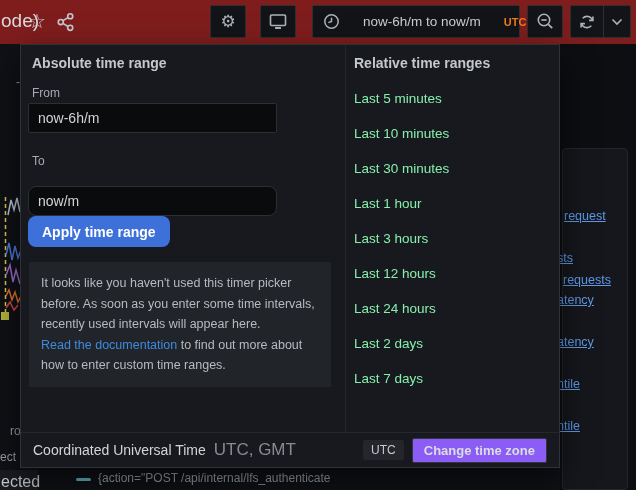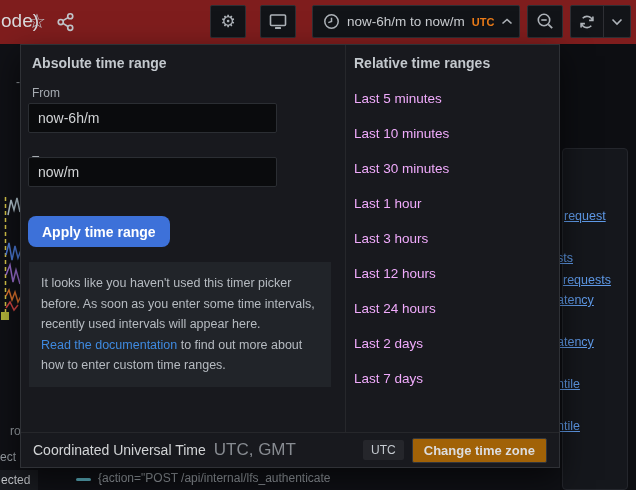--- a/index.html
+++ b/index.html
@@ -10,73 +10,73 @@
   
   .topnav { position:absolute; left:0; top:0; width:636px; height:44px; background:#7f1d1d; z-index:2; }
   .title-frag { position:absolute; left:1px; top:10px; font-size:19px; color:#d9dadc; }
   .nav-ico { position:absolute; color:#c2c6cb; display:flex; align-items:center; justify-content:center; }
   .star { left:28px; top:9px; font-size:20px; }
   .share { left:55px; top:11px; }
   .nav-btn { position:absolute; top:5px; height:33px; background:#121418; border:1px solid #2e2f34; border-radius:2px;
              display:flex; align-items:center; justify-content:center; color:#aeb3b9; cursor:pointer; }
   .btn-gear { left:210px; width:36px; font-size:17px; }
   .btn-tv { left:260px; width:36px; }
-  .btn-time { left:312px; width:208px; gap:7px; padding:0 10px; justify-content:flex-start; }
+  .btn-time { left:312px; width:208px; gap:23px; padding:0 10px; justify-content:flex-start; }
   .btn-time .tp-label { font-size:13.5px; color:#c9ccd0; white-space:nowrap; }
   .btn-time .tp-tz { font-size:11px; font-weight:bold; color:#eb7b18; }
   .btn-time .tp-caret { margin-left:auto; display:flex; }
   .btn-zoomout { left:527px; width:36px; }
   .btn-refresh { left:570px; width:61px; padding:0; }
   .btn-refresh .seg { display:flex; align-items:center; justify-content:center; height:100%; }
   .btn-refresh .seg.r { width:32px; }
   .btn-refresh .seg.c { width:27px; border-left:1px solid #2e2f34; }
 
   
   .bg-left-text { position:absolute; font-size:12px; color:#9aa0a6; z-index:1; white-space:nowrap; }
   .chart-frag { position:absolute; left:0; top:185px; z-index:1; }
   .bottom-row { position:absolute; left:0; top:470px; width:560px; height:20px; background:#101116; z-index:1; }
   .bottom-cell { position:absolute; left:0; top:0; width:38px; height:20px; background:#1a1c21; }
-  .bottom-cell span { position:absolute; left:1px; top:3px; font-size:12px; color:#c9ccd0; }
+  .bottom-cell span { position:absolute; left:1px; top:3px; font-size:16px; color:#c9ccd0; }
   .legend-dash { position:absolute; left:76px; top:478px; width:15px; height:3px; background:#5fb9c9; border-radius:2px; z-index:1; }
   .legend-text { position:absolute; left:98px; top:471px; font-size:12px; color:#9aa0a6; z-index:1; white-space:nowrap; }
 
   .right-canvas { position:absolute; left:560px; top:44px; width:76px; height:446px; background:#0d0e12; z-index:1; }
   .right-panel { position:absolute; left:2px; top:104px; width:66px; height:342px; background:#15171c; border:1px solid #24262c; border-radius:4px; }
   .bg-link { position:absolute; font-size:12.5px; color:#5f9ae8; text-decoration:underline; z-index:1; white-space:nowrap; cursor:pointer; }
 
   
   .dropdown { position:absolute; left:20px; top:44px; width:540px; height:424px; background:#18191e;
               border:1px solid #2f3136; box-shadow:0 12px 30px rgba(0,0,0,.6); z-index:5; }
   .abs-col { position:absolute; left:0; top:0; width:324px; bottom:35px; }
   .sec-heading { font-size:14px; font-weight:bold; color:#c3c8cd; }
   .abs-col .sec-heading { position:absolute; left:11px; top:10px; }
   .field-label { position:absolute; left:11px; font-size:12px; color:#a6abb1; }
   .lbl-from { top:41px; } .lbl-to { top:109px; }
   .tp-input { position:absolute; left:7px; width:249px; height:30px; background:#0a0b0d; border:1px solid #2b2e33;
               border-radius:2px; color:#d2d4d6; font-size:14px; padding:0 9px; font-family:"Liberation Sans", sans-serif; }
-  .inp-from { top:58px; } .inp-to { top:112px; }
+  .inp-from { top:58px; } .inp-to { top:141px;border-radius:8px; }
   .apply-btn { position:absolute; left:7px; top:171px; height:31px; padding:0 14px; background:#3d71d9; border:none;
                border-radius:8px; color:#ffffff; font-size:14px; font-weight:bold; cursor:pointer; font-family:"Liberation Sans", sans-serif; }
   .info-box { position:absolute; left:8px; top:217px; width:302px; background:#212429; padding:11px 12px;
               font-size:12.5px; line-height:20.5px; color:#b6bbc1; }
   .info-box a { color:#3f8ae0; text-decoration:none; cursor:pointer; }
 
   .col-divider { position:absolute; left:324px; top:0; bottom:35px; width:1px; background:#26272b; }
 
   .rel-col { position:absolute; left:325px; top:0; right:0; bottom:35px; overflow:hidden; }
   .rel-col .sec-heading { position:absolute; left:8px; top:10px; }
   .rel-list { position:absolute; left:0; top:36px; right:0; list-style:none; }
-  .rel-list li { height:35px; display:flex; align-items:center; padding-left:8px; font-size:13.5px; color:#f0abfc; cursor:pointer; }
+  .rel-list li { height:35px; display:flex; align-items:center; padding-left:8px; font-size:13.5px; color:#86efac; cursor:pointer; }
 
   .tp-footer { position:absolute; left:0; right:0; bottom:0; height:35px; border-top:1px solid #26272b;
                display:flex; align-items:center; padding:0 12px; }
   .tz-name { font-size:14px; color:#d2d4d6; }
   .tz-detail { font-size:17px; color:#878b91; margin-left:8px; }
   .utc-badge { margin-left:auto; background:#25262b; border-radius:2px; padding:3px 8px; font-size:12px; color:#c5cad0; }
-  .change-tz-btn { margin-left:8px; background:#a16207; border:1px solid #33363c; border-radius:2px; padding:4px 11px;
+  .change-tz-btn { margin-left:8px; background:#8b5cf6; border:1px solid #33363c; border-radius:2px; padding:4px 11px;
                    font-size:13px; font-weight:bold; color:#dcdde0; cursor:pointer; font-family:"Liberation Sans", sans-serif; }
 
   svg { display:block; }
 </style>
 </head>
 <body>
 
 <div class="stage">
 
   <span class="bg-left-text" style="left:16px;top:75px;">-de</span>

